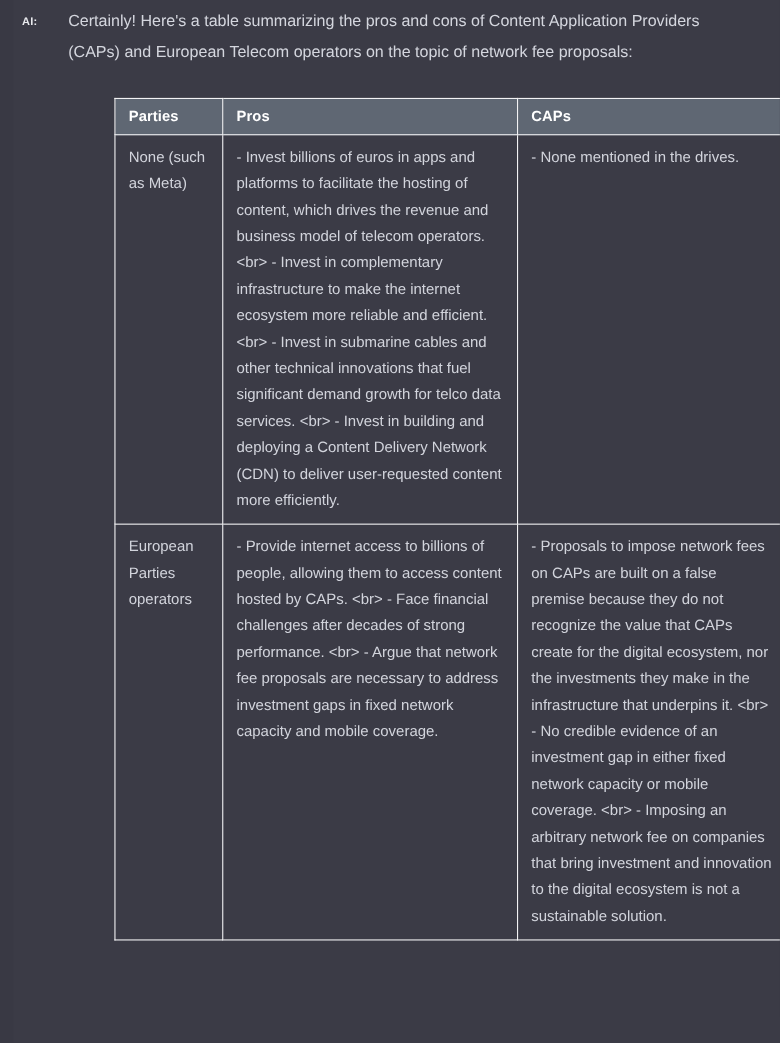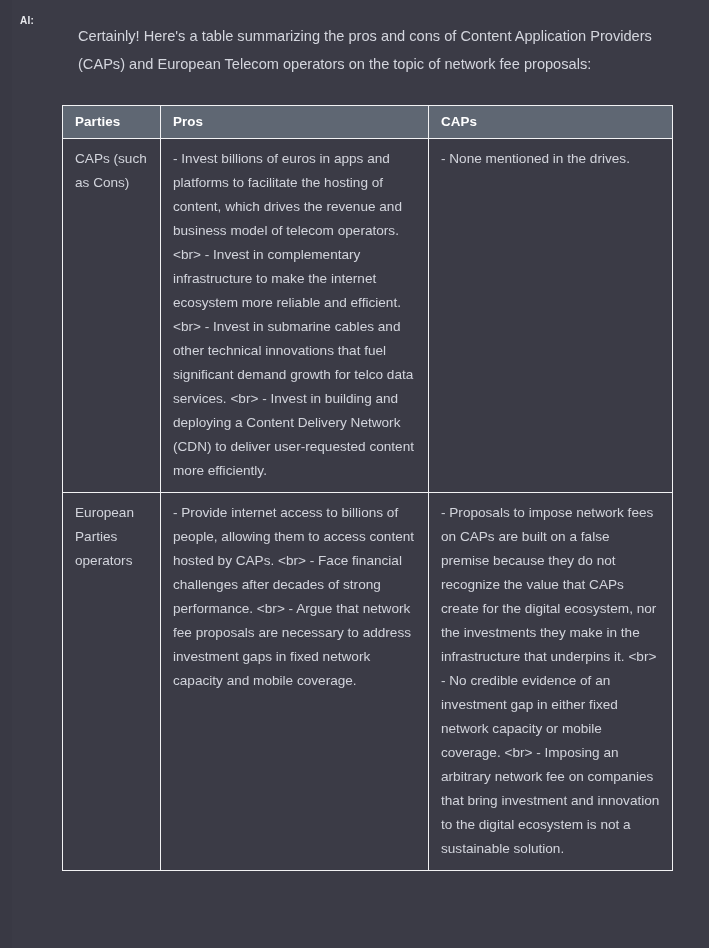--- a/index.html
+++ b/index.html
@@ -52,30 +52,31 @@
     letter-spacing: 0.2px;
   }
 
   .message-body {
     flex: 1 1 auto;
     min-width: 0;
     padding-right: 0;
   }
 
   .intro-paragraph {
-    margin: 16px;
+    margin: 0;
     font-size: 14.6px;
     line-height: 27.5px;
     color: #d4d6de;
     max-width: 608px;
   }
 
   .table-wrap {
     margin-top: 27px;
     padding-bottom: 14px;
+    margin-left: 42px;
   }
 
   table.pros-cons-table {
     border-collapse: collapse;
     width: 610px;
     table-layout: fixed;
     border: 1px solid #f2f2f4;
   }
 
   table.pros-cons-table th,
@@ -138,21 +139,21 @@
           <thead>
             <tr>
               <th>Parties</th>
               <th>Pros</th>
               <th>CAPs</th>
             </tr>
           </thead>
           <tbody>
             <tr>
               <td>
-                <span class="cell-text">CAPs (such as Cons)</span>
+                <span class="cell-text">None (such as Meta)</span>
               </td>
               <td>
                 <span class="cell-text">- Invest billions of euros in apps and platforms to facilitate the hosting of content, which drives the revenue and business model of telecom operators. &lt;br&gt; - Invest in complementary infrastructure to make the internet ecosystem more reliable and efficient. &lt;br&gt; - Invest in submarine cables and other technical innovations that fuel significant demand growth for telco data services. &lt;br&gt; - Invest in building and deploying a Content Delivery Network (CDN) to deliver user-requested content more efficiently.</span>
               </td>
               <td>
                 <span class="cell-text">- None mentioned in the drives.</span>
               </td>
             </tr>
             <tr>
               <td>

